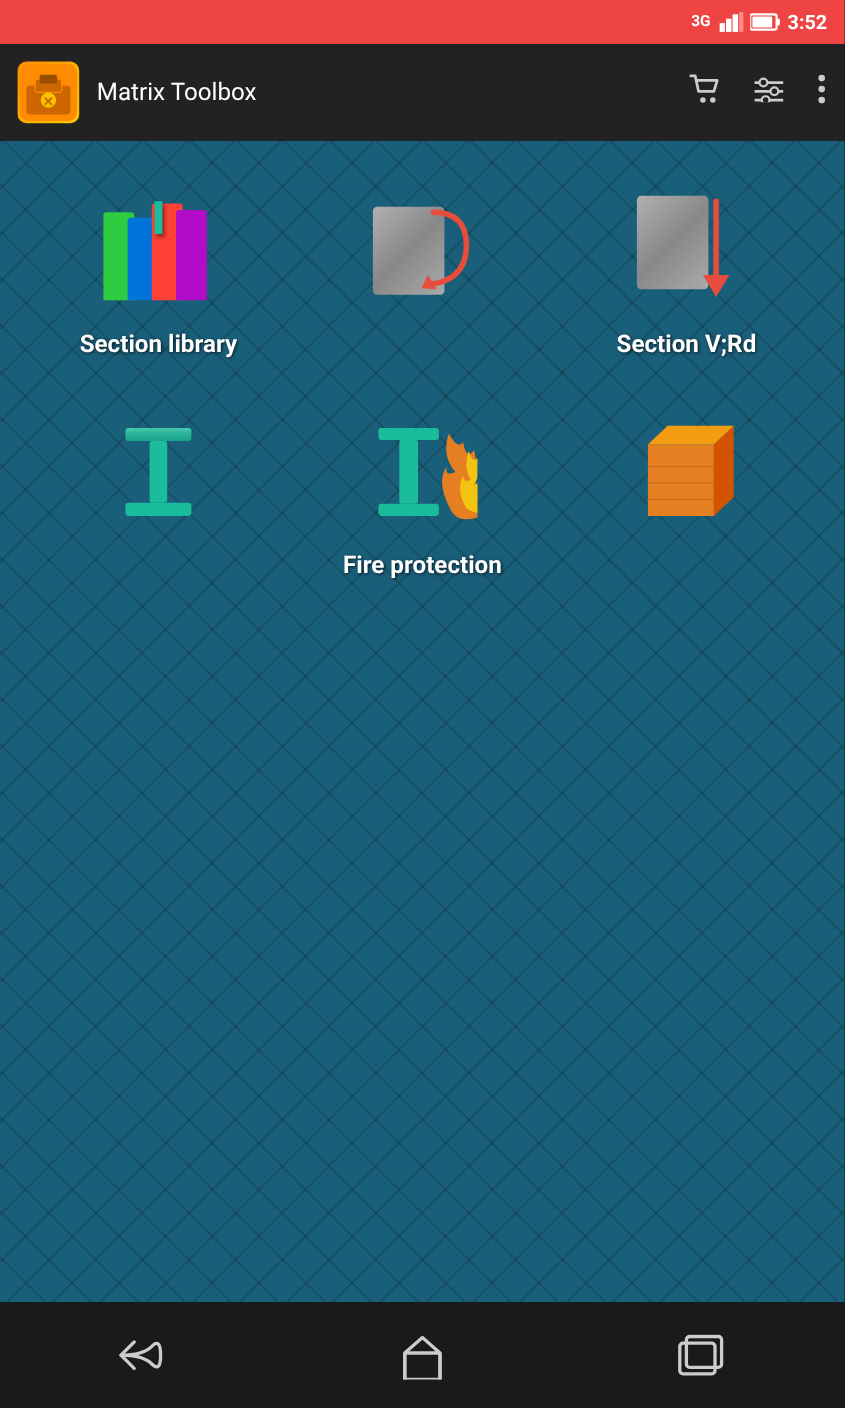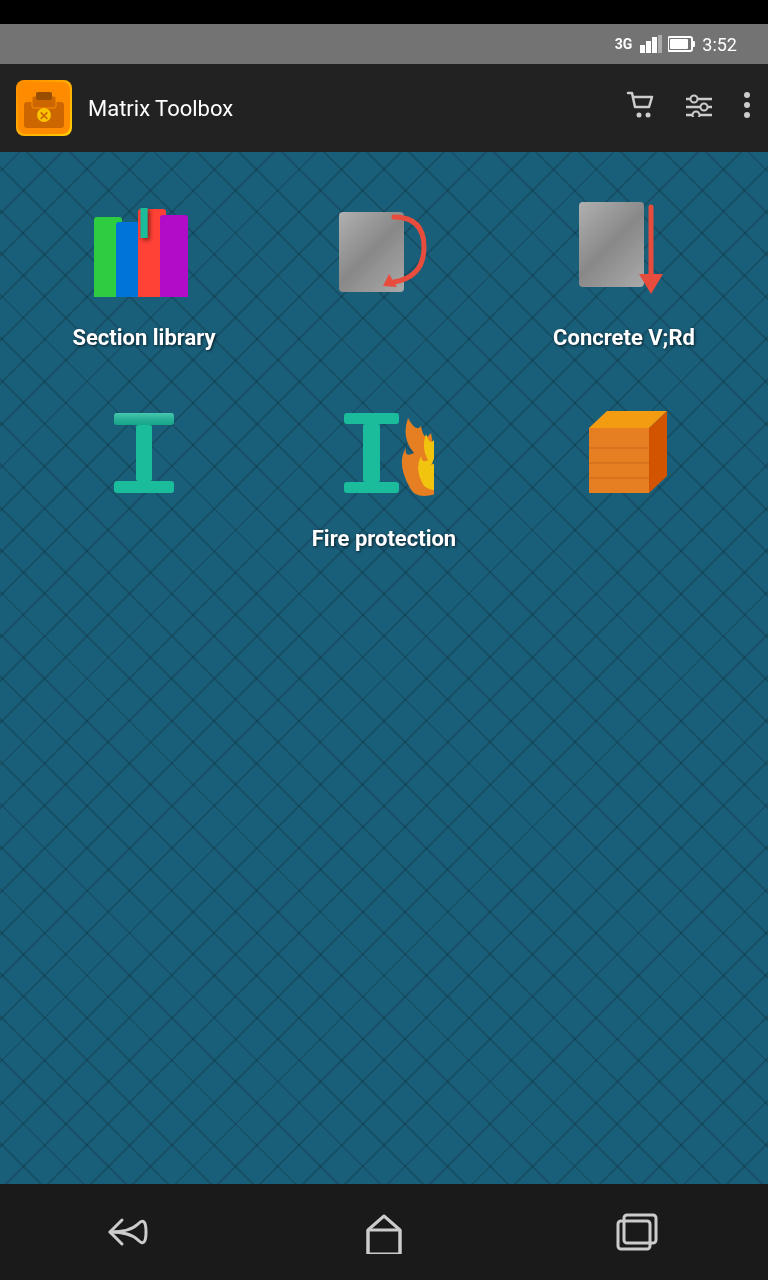--- a/index.html
+++ b/index.html
@@ -10,33 +10,32 @@
       font-family: 'Roboto', Arial, sans-serif;
       background: #000;
       overflow: hidden;
       display: flex;
       flex-direction: column;
     }
 
     
     .status-bar {
       height: 40px;
-      background: #737373;
+      background: #ef4444;
       display: flex;
       align-items: center;
       justify-content: flex-end;
-      padding: 0 31px;
+      padding: 0 16px;
       gap: 8px;
       flex-shrink: 0;
-      margin-top: 24px;
     }
     .status-bar-text {
       color: #fff;
       font-size: 18px;
-      font-weight: normal;
+      font-weight: bold;
     }
     .status-icons {
       display: flex;
       align-items: center;
       gap: 6px;
     }
 
     
     .app-bar {
       height: 88px;
@@ -319,21 +318,21 @@
       <div class="item-icon-container">
         <div class="concrete-v-icon">
           <div class="concrete-block-right"></div>
           <svg width="90" height="100" viewBox="0 0 90 100" style="position:absolute;top:0;left:0;">
 
             <line x1="72" y1="5" x2="72" y2="80" stroke="#e74c3c" stroke-width="5" stroke-linecap="round"></line>
             <polygon points="60,72 84,72 72,92" fill="#e74c3c"></polygon>
           </svg>
         </div>
       </div>
-      <span class="item-label">Concrete V;Rd</span>
+      <span class="item-label">Section V;Rd</span>
     </div>
 
   </div>
 
   <div class="grid-row">
 
     <div class="grid-item">
       <div class="item-icon-container">
         <svg width="100" height="100" viewBox="0 0 100 100">
 

